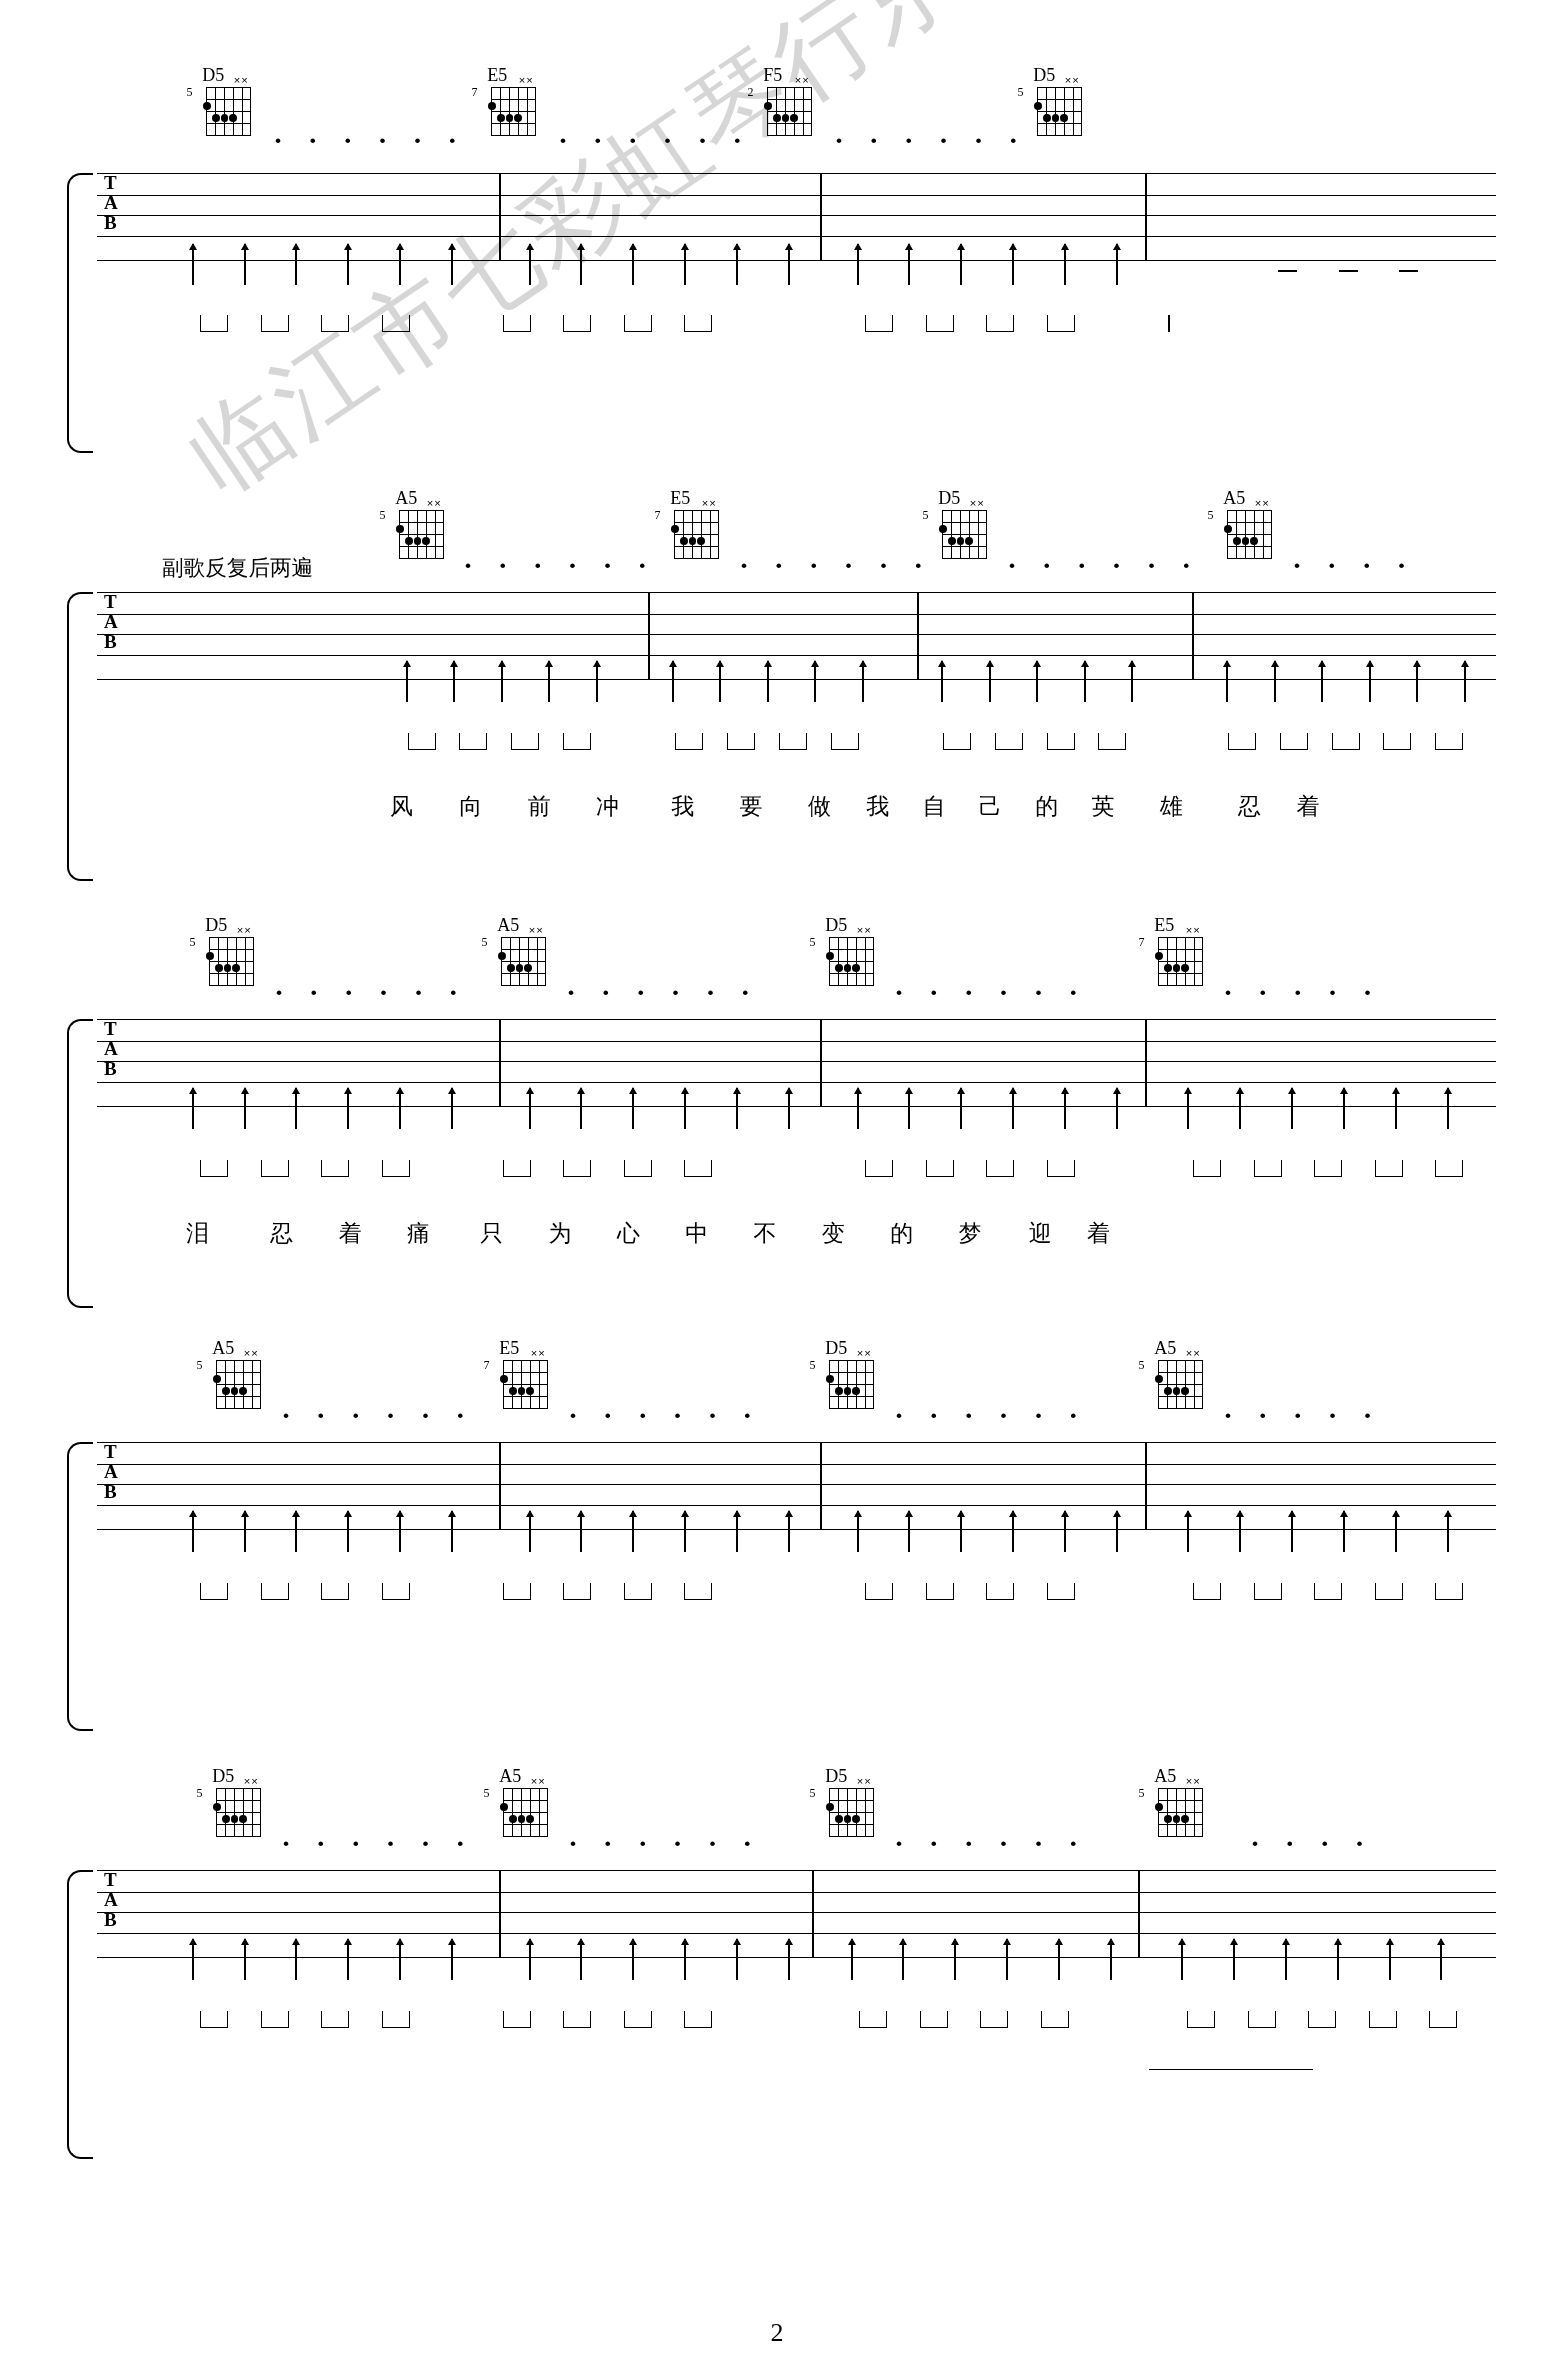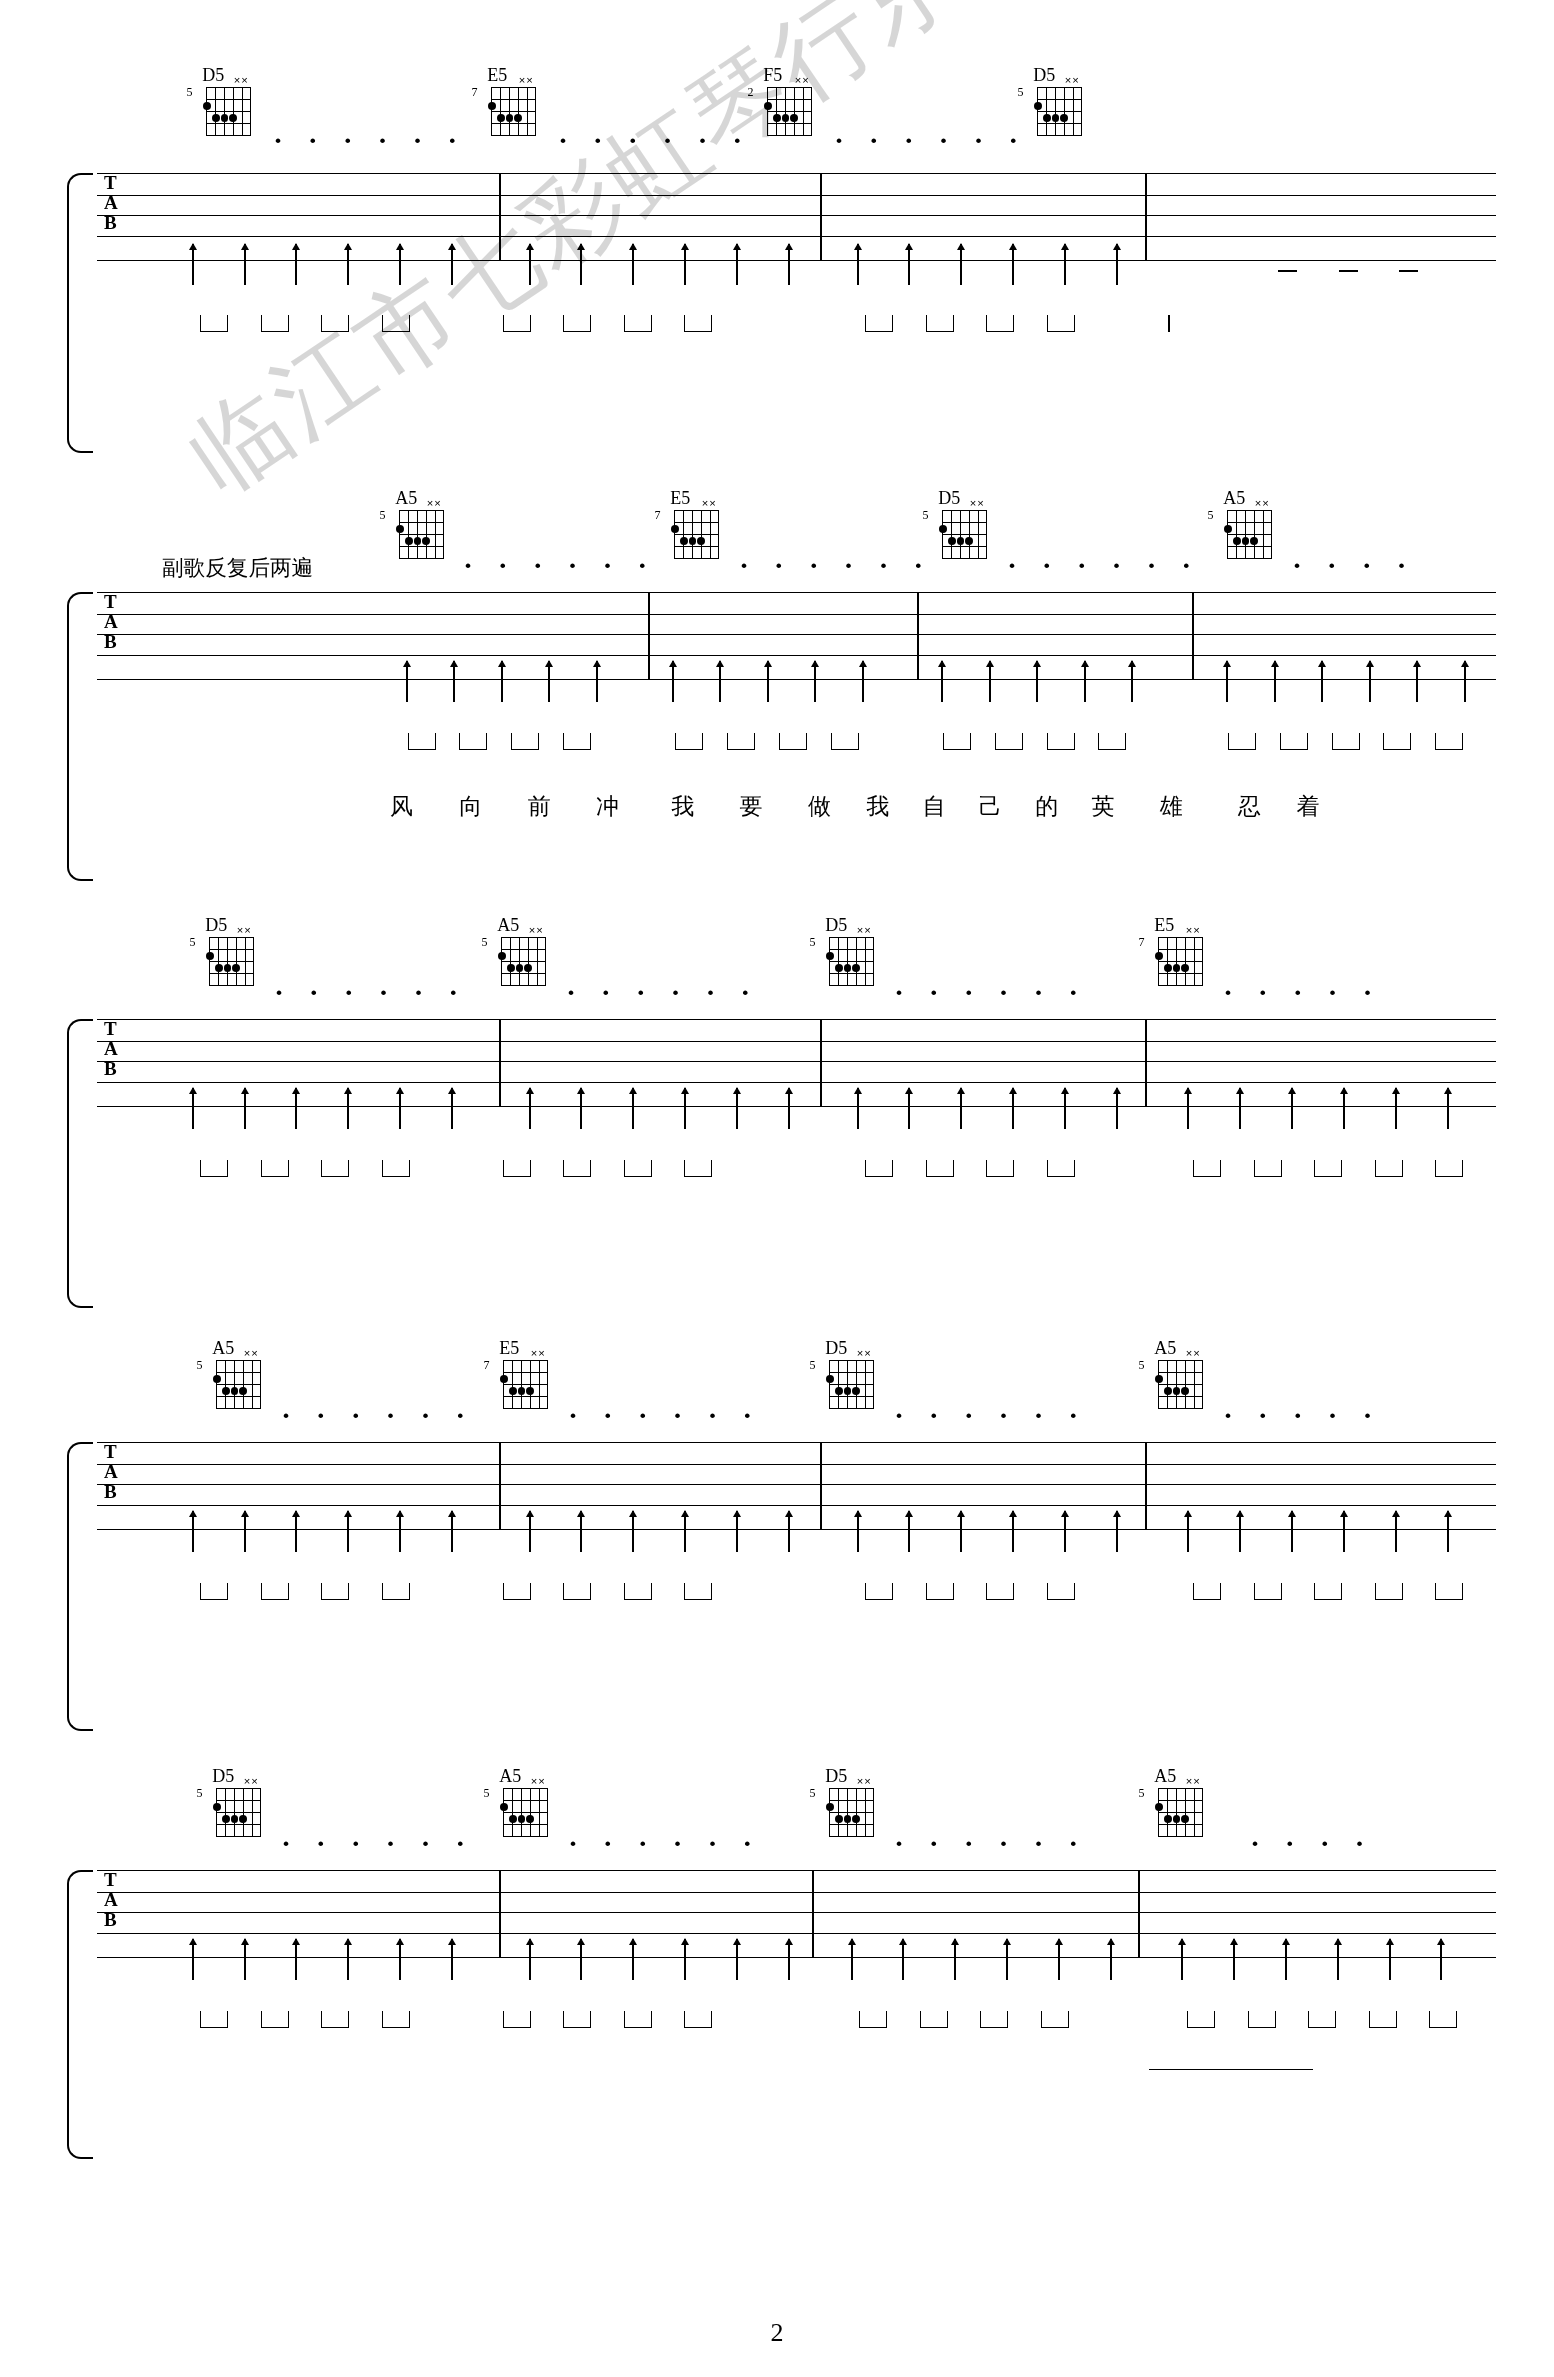--- a/index.html
+++ b/index.html
@@ -617,20 +617,36 @@
     <div class="ubracket" style="left:865px;top:249px;"></div>
     <div class="ubracket" style="left:926px;top:249px;"></div>
     <div class="ubracket" style="left:986px;top:249px;"></div>
     <div class="ubracket" style="left:1047px;top:249px;"></div>
     <div class="ubracket" style="left:1193px;top:249px;"></div>
     <div class="ubracket" style="left:1254px;top:249px;"></div>
     <div class="ubracket" style="left:1314px;top:249px;"></div>
     <div class="ubracket" style="left:1375px;top:249px;"></div>
     <div class="ubracket" style="left:1435px;top:249px;"></div>
 
+    <div class="lyrics" style="left:186px;top:307px;">
+      <span>泪</span>
+      <span style="margin-left:54px;">忍</span>
+      <span style="margin-left:38px;">着</span>
+      <span style="margin-left:38px;">痛</span>
+      <span style="margin-left:43px;">只</span>
+      <span style="margin-left:38px;">为</span>
+      <span style="margin-left:38px;">心</span>
+      <span style="margin-left:38px;">中</span>
+      <span style="margin-left:38px;">不</span>
+      <span style="margin-left:38px;">变</span>
+      <span style="margin-left:38px;">的</span>
+      <span style="margin-left:38px;">梦</span>
+      <span style="margin-left:40px;">迎</span>
+      <span style="margin-left:28px;">着</span>
+    </div>
   </div>
 
   <div class="system" id="sys4" style="top:1334px;height:371px;">
 
     <div class="chord" style="left:207px;top:26px;">
       <div class="cname">A5</div>
       <div class="fretno">5</div>
       <div class="xs">××</div>
       <div class="grid">
         <i style="left:8.6px;top:0;width:1px;height:47px;"></i>

